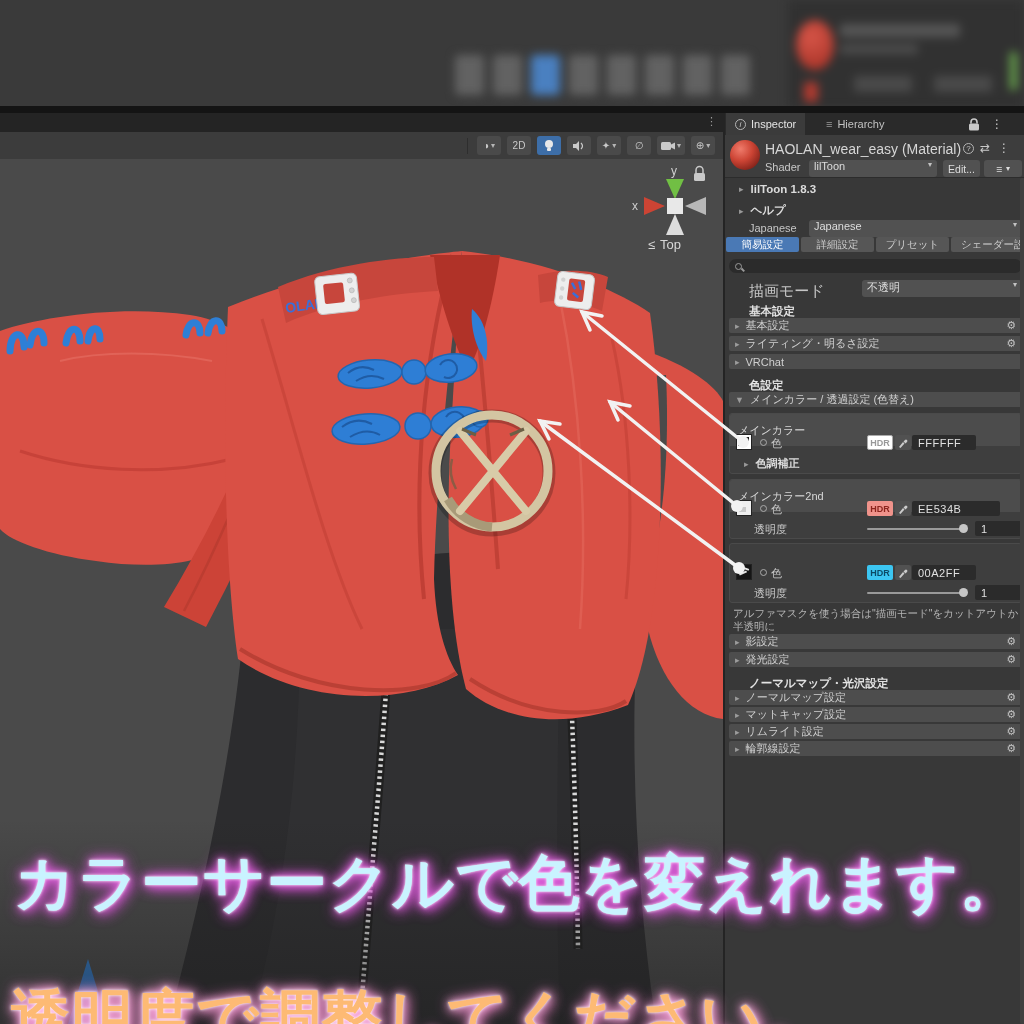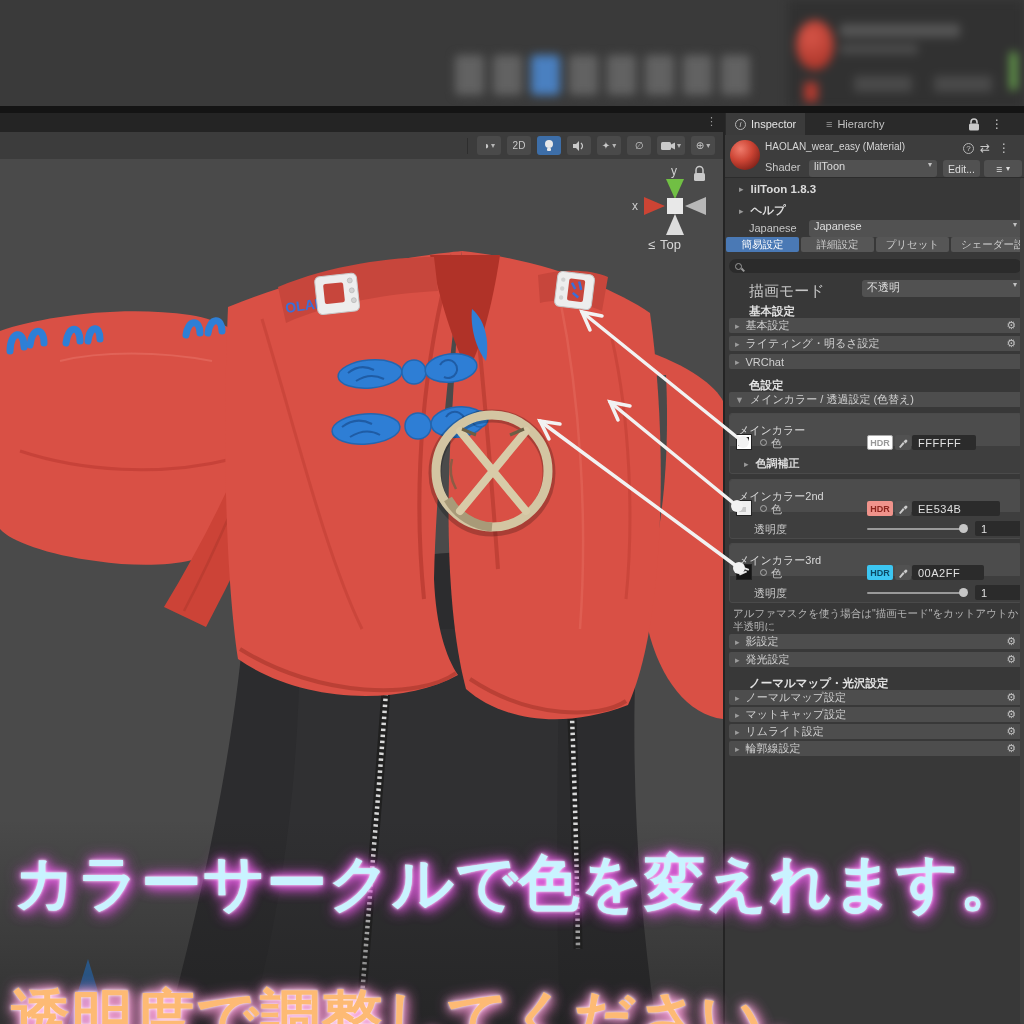--- a/index.html
+++ b/index.html
@@ -301,21 +301,21 @@
     </div>
     <svg class="abs" style="left:243px;top:5px" width="12" height="13" viewBox="0 0 12 13">
       <rect x="1" y="5.5" width="10" height="7" rx="1.5" fill="#c9c9c9"></rect>
       <path d="M3,5.5 v-1.5 a3,3 0 0 1 6,0 v1.5" stroke="#c9c9c9" stroke-width="1.6" fill="none"></path>
     </svg>
     <span class="abs" style="left:266px;top:4px;font-size:12px;color:#c9c9c9">⋮</span>
   </div>
 
   <div class="abs" id="insp-header">
     <div class="abs" id="mat-sphere"></div>
-    <div class="abs" style="left:40px;top:6px;font-size:10px;color:#d6d6d6">HAOLAN_wear_easy (Material)</div>
+    <div class="abs" style="left:40px;top:6px;font-size:14px;color:#d6d6d6">HAOLAN_wear_easy (Material)</div>
     <span class="abs circ-ico" style="left:238px;top:8px;font-style:normal">?</span>
     <span class="abs" style="left:255px;top:6px;font-size:12px;color:#c9c9c9">⇄</span>
     <span class="abs" style="left:273px;top:6px;font-size:12px;color:#c9c9c9">⋮</span>
     <div class="abs" style="left:40px;top:26px;font-size:11px;color:#c8c8c8">Shader</div>
     <div class="dd" style="left:84px;top:25px;width:128px">
       <span>lilToon</span>
       <span class="caret">▾</span>
     </div>
     <div class="btn" style="left:218px;top:25px;width:37px">Edit...</div>
     <div class="btn" style="left:259px;top:25px;width:38px;gap:4px">
@@ -411,34 +411,33 @@
         </svg>
     </div>
     <div class="hexfield" style="left:182px;top:21px;width:88px">EE534B</div>
     <div class="abs" style="left:24px;top:42px;font-size:11px">透明度</div>
     <div class="slider-track" style="left:137px;top:48px;width:98px"></div>
     <div class="slider-handle" style="left:229px;top:44px"></div>
     <div class="hexfield" style="left:245px;top:41px;width:48px">1</div>
   </div>
 
   <div class="grp" style="top:430px;height:60px">
-    <div class="ghead">メインカラー3rd</div>
     <div class="thumb" style="left:6px;top:20px;background:#161616">
       <div class="abs" style="left:2px;top:7px;width:8px;height:2px;background:#e6e6e6;transform:rotate(-25deg)"></div>
       <div class="abs" style="left:7px;top:3px;width:5px;height:2px;background:#e6e6e6;transform:rotate(20deg)"></div>
     </div>
     <span class="pick" style="left:30px;top:25px"></span>
     <div class="abs" style="left:41px;top:22px;font-size:11px">色</div>
     <div class="hdr" style="left:137px;top:21px;background:#3cc6f2;color:#0c4b66">HDR</div>
     <div class="dropper" style="left:165px;top:21px">
       <svg width="10" height="10" viewBox="0 0 10 10">
           <path d="M1,9 L5,4 L6.5,5.5 L2.5,10 Z M5.5,3.5 L7,2 a1.4,1.4 0 0 1 2,2 L7.5,5.5 Z" fill="#ccc"></path>
         </svg>
     </div>
-    <div class="hexfield" style="left:182px;top:21px;width:72px">00A2FF</div>
+    <div class="hexfield" style="left:182px;top:21px;width:64px">00A2FF</div>
     <div class="abs" style="left:24px;top:42px;font-size:11px">透明度</div>
     <div class="slider-track" style="left:137px;top:48px;width:98px"></div>
     <div class="slider-handle" style="left:229px;top:44px"></div>
     <div class="hexfield" style="left:245px;top:41px;width:48px">1</div>
   </div>
 
   <div class="note" style="left:8px;top:494px;width:290px">
     <div>アルファマスクを使う場合は"描画モード"をカットアウトか半透明に</div>
     <div>変更する必要があります。</div>
   </div>

